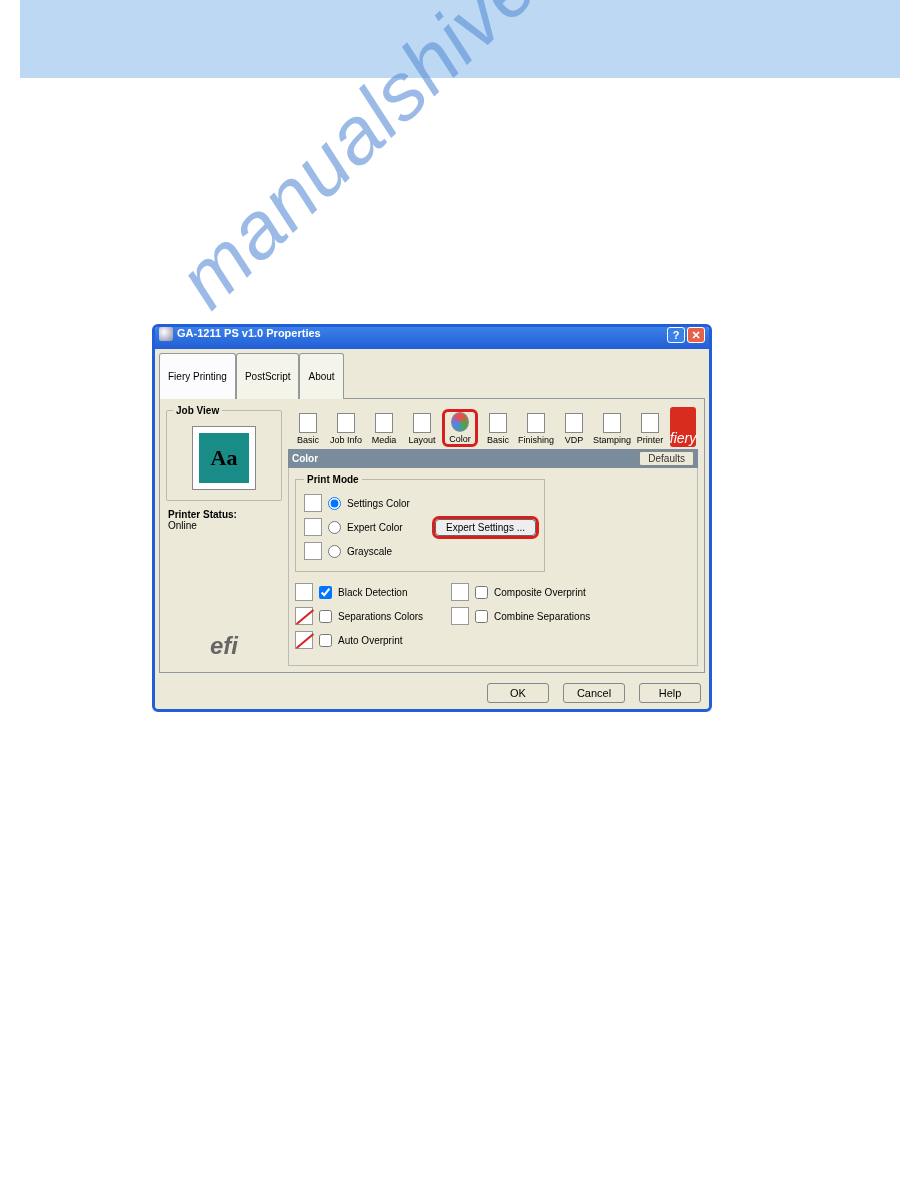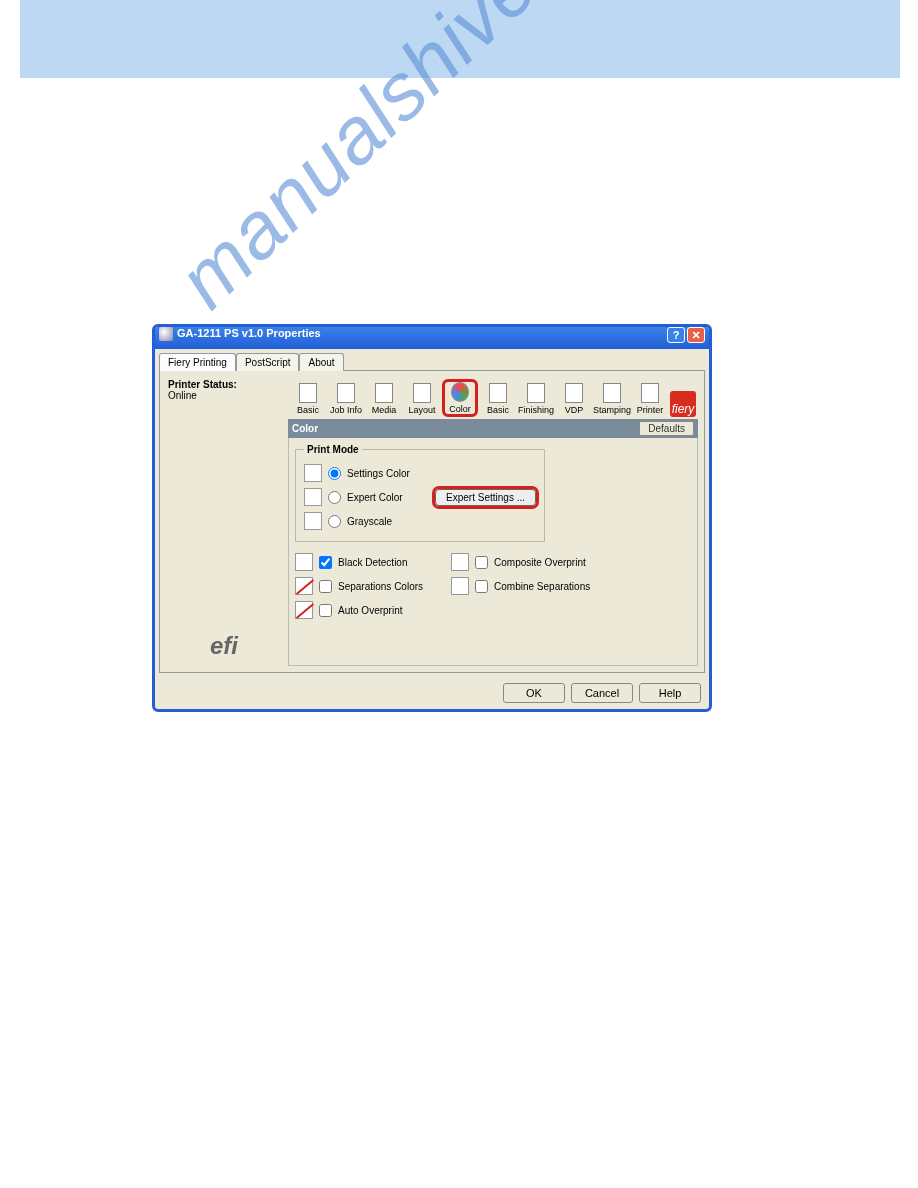--- a/index.html
+++ b/index.html
@@ -81,21 +81,21 @@
   .tb-help { background: #3a81e8; }
   .tb-close { background: #e36249; }
   .tabs-row {
     display: flex;
     padding: 3px 4px 0 4px;
     gap: 0;
   }
   .tab {
     border: 1px solid #919b9c;
     border-bottom: none;
-    padding: 3px 8px;
+    padding: 17px 8px;
     background: #f5f4ea;
     border-top-left-radius: 3px;
     border-top-right-radius: 3px;
     position: relative;
     top: 1px;
     font-size: 10px;
   }
   .tab.active {
     background: #fcfcfe;
     z-index: 2;
@@ -214,25 +214,25 @@
   .tool-item .ti-label {
     font-size: 9px;
     white-space: nowrap;
   }
   .tool-item.highlight {
     border: 3px solid #d62020;
     border-radius: 6px;
     padding: 0;
   }
   .fiery-logo {
-    width: 26px; height: 26px;
+    width: 26px; height: 40px;
     background: #d82c1f;
     color: #fff;
     font-style: italic;
-    font-size: 12px;
+    font-size: 14px;
     display: flex;
     align-items: flex-end;
     justify-content: center;
     border-radius: 3px;
     margin-left: auto;
     padding-bottom: 1px;
   }
   .section-hdr {
     background: #7a8c9c;
     color: #fff;
@@ -302,21 +302,21 @@
     content: "";
     position: absolute;
     left: -2px; top: 8px;
     width: 22px; height: 2px;
     background: #d62020;
     transform: rotate(-40deg);
   }
   .bottom-buttons {
     display: flex;
     justify-content: flex-end;
-    gap: 6px;
+    gap: 14px;
     padding: 6px 8px;
     margin-left: 34px;
   }
   .win-btn {
     border: 1px solid #888;
     background: #ece9d8;
     padding: 3px 0;
     width: 62px;
     font-size: 11px;
     border-radius: 3px;
@@ -346,20 +346,26 @@
     <div class="tab active">Fiery Printing</div>
     <div class="tab">PostScript</div>
     <div class="tab">About</div>
   </div>
 
   <div class="tab-panel">
 
     <div class="side-col">
 
 
+      <fieldset class="fs">
+        <legend>Job View</legend>
+        <div class="jobview-box">
+          <div class="inner">Aa</div>
+        </div>
+      </fieldset>
 
       <div class="status-block">
         <div class="status-label">Printer Status:</div>
         <div class="status-val">Online</div>
       </div>
 
       <div class="efi-logo">efi</div>
 
     </div>
 

